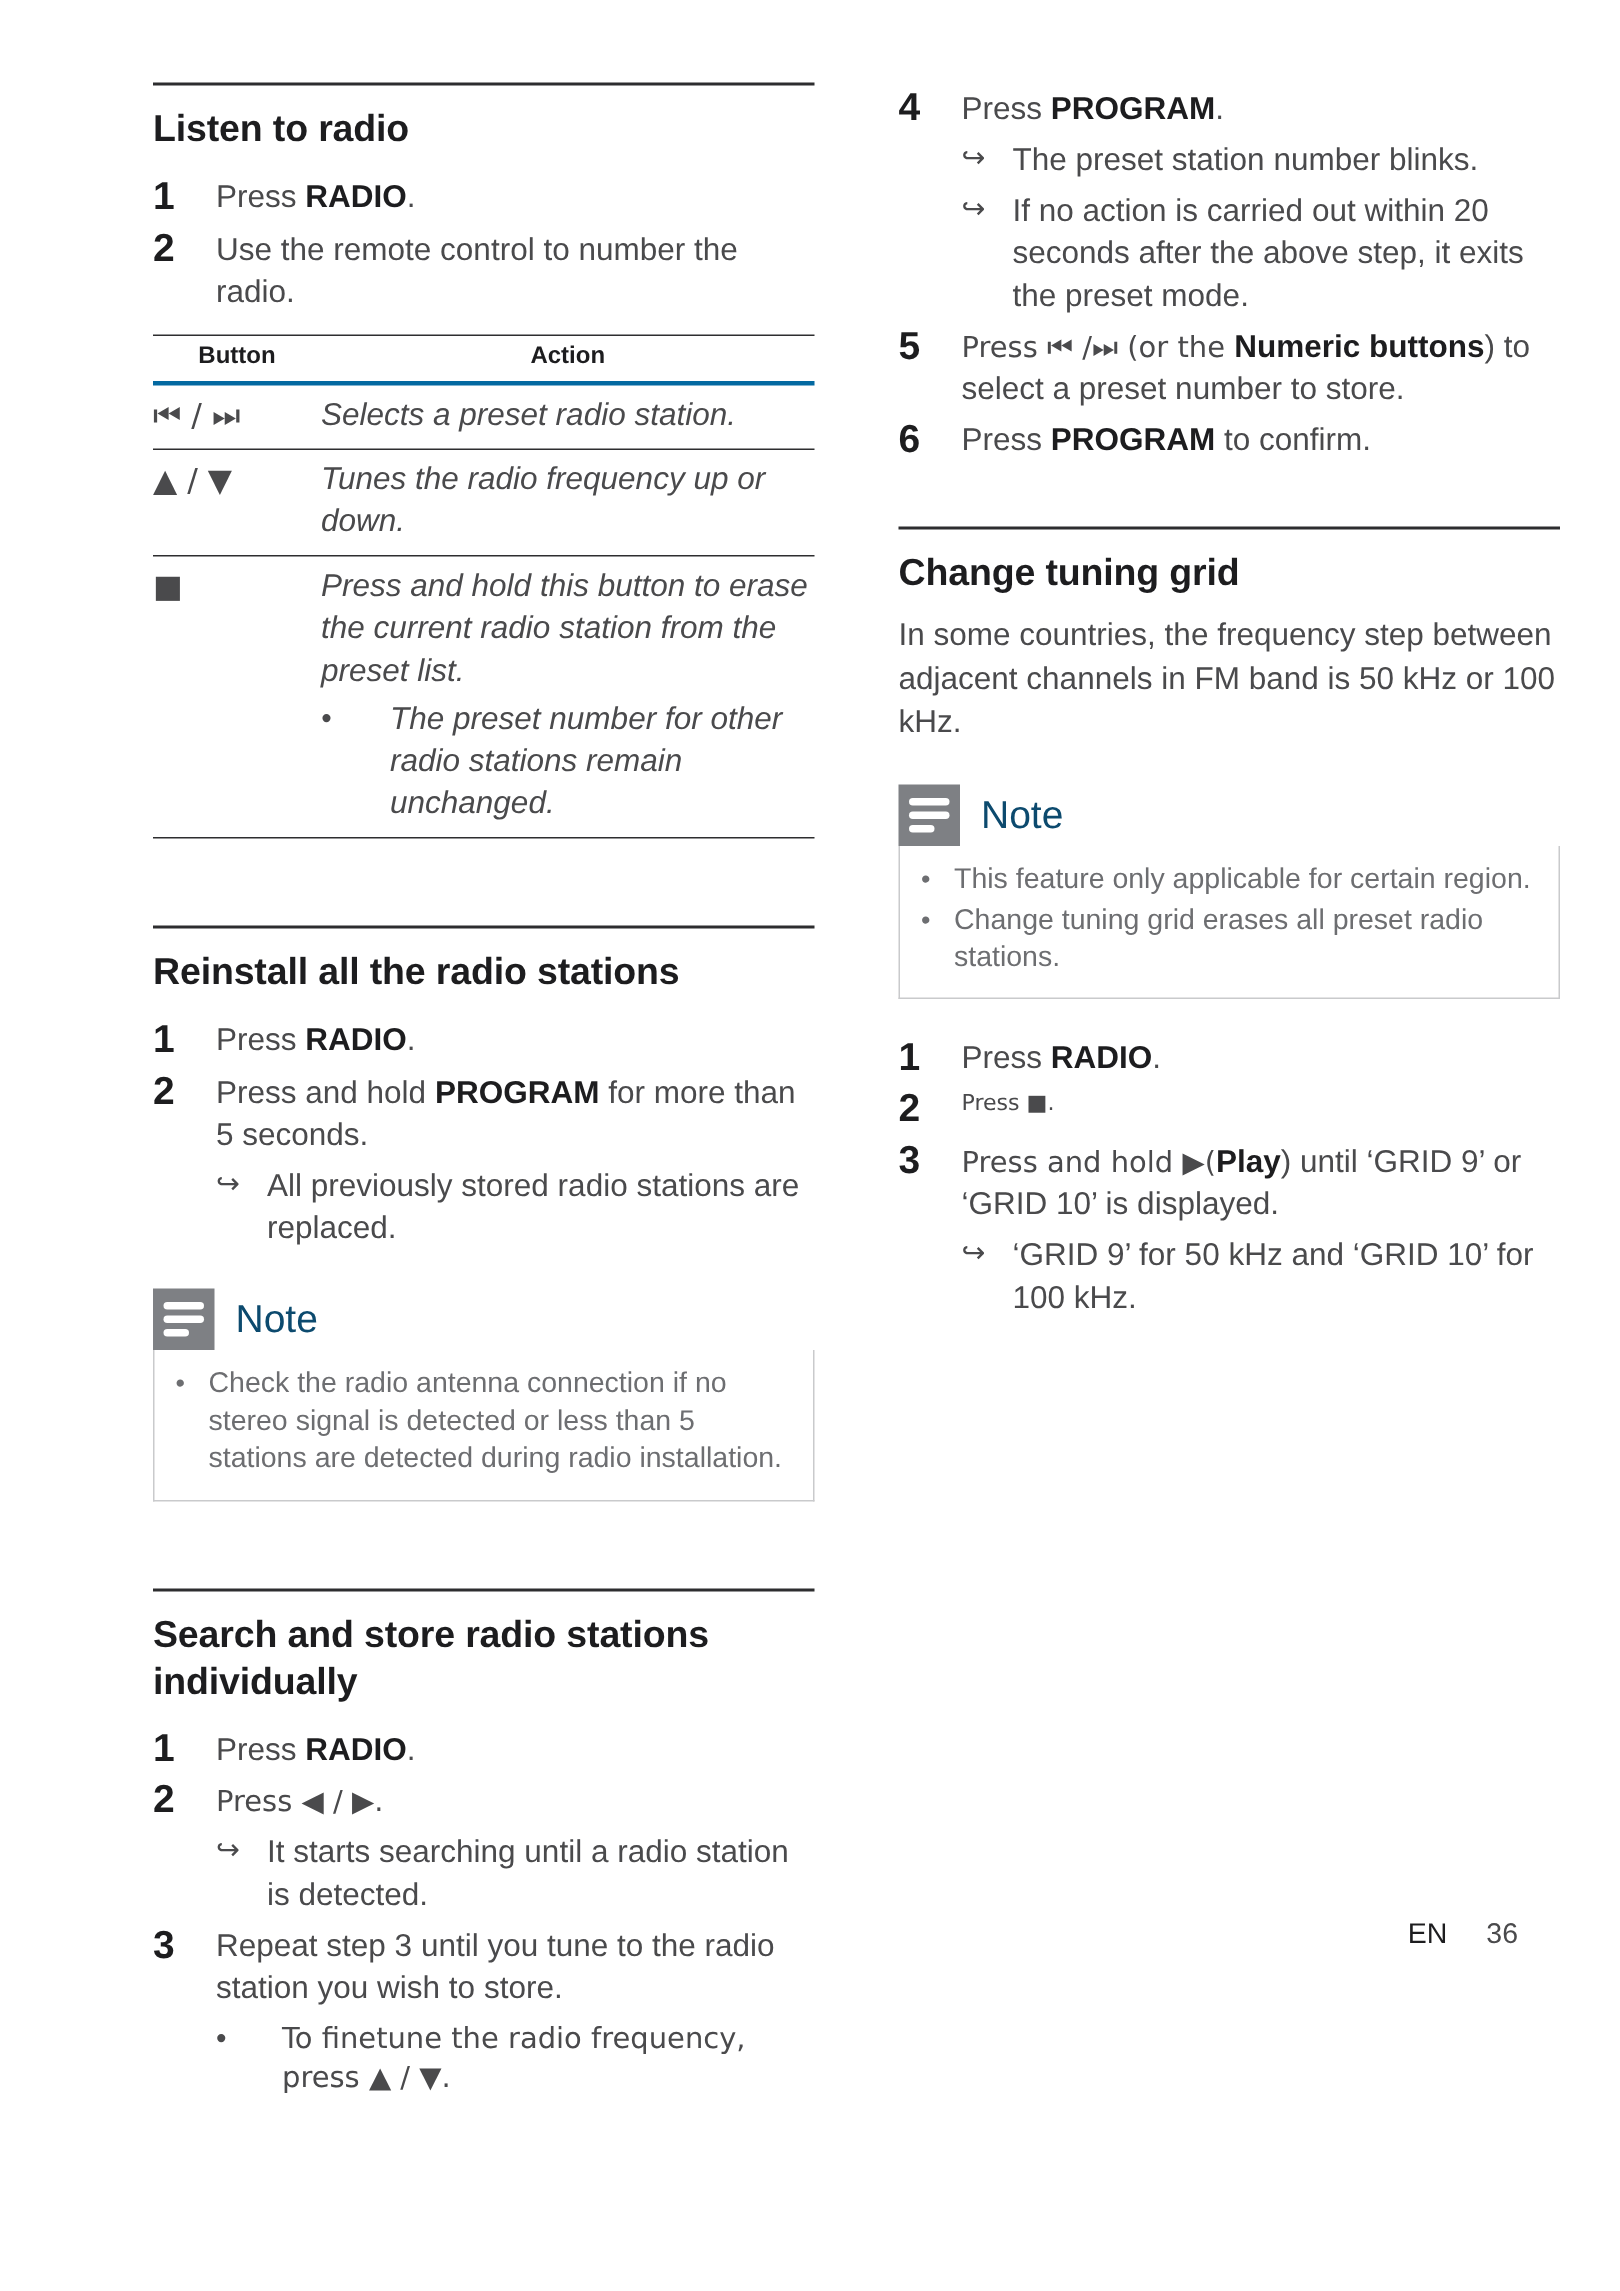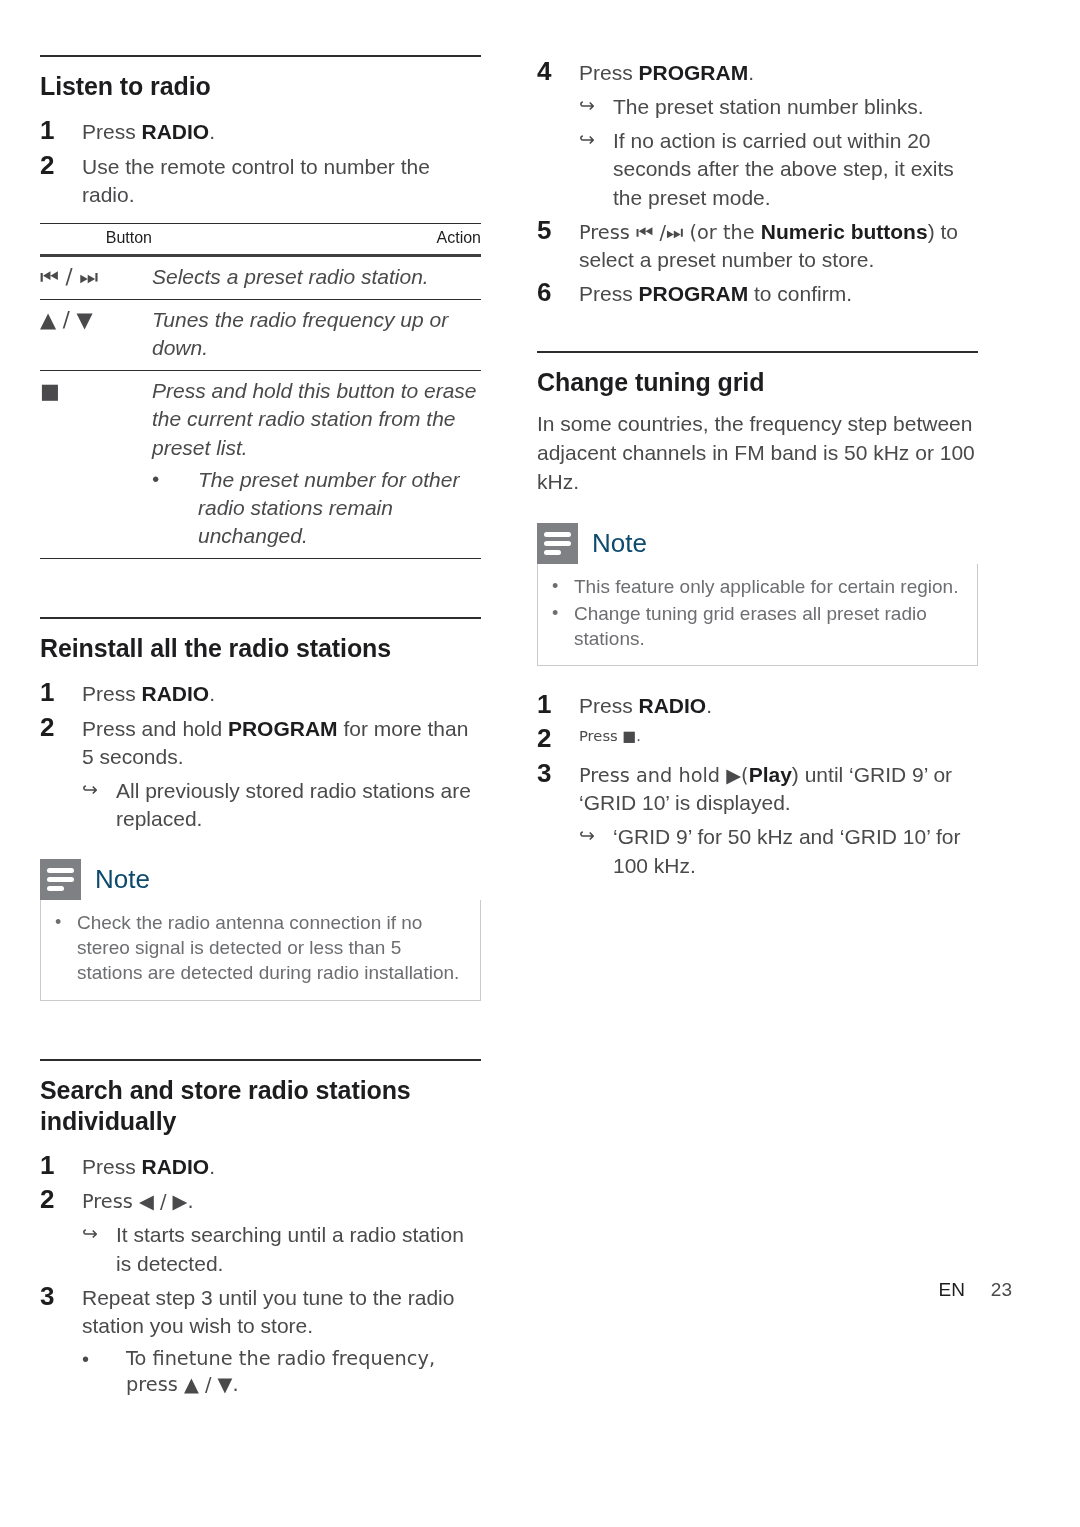--- a/index.html
+++ b/index.html
@@ -14,21 +14,21 @@
     color: #3b3b3d;
     position: relative;
     overflow: hidden;
   }
 
   .page {
     position: relative;
     width: 1080px;
     height: 1329px;
     box-sizing: border-box;
-    padding: 55px 68px 0 40px;
+    padding: 55px 68px 0 102px;
   }
 
   .columns {
     display: flex;
     gap: 56px;
     align-items: flex-start;
   }
   .col {
     width: 441px;
     flex: 0 0 441px;
@@ -125,27 +125,27 @@
     margin: 0 0 18px 0;
   }
 
   
   table.btable {
     width: 100%;
     border-collapse: collapse;
     margin: 14px 0 0 0;
   }
   table.btable thead th {
-    text-align: right;
+    text-align: center;
     font-size: 16px;
-    font-weight: normal;
+    font-weight: bold;
     color: #1d1d1f;
     padding: 5px 0 7px 0;
     border-top: 1.5px solid #2d2d2f;
-    border-bottom: 3px solid #404040;
+    border-bottom: 3px solid #0369a1;
   }
   table.btable tbody td {
     font-size: 21px;
     line-height: 1.34;
     color: #4a4a4c;
     padding: 6px 0 8px 0;
     border-bottom: 1.5px solid #2d2d2f;
     vertical-align: top;
   }
   table.btable tbody tr:last-child td {
@@ -462,15 +462,15 @@
               </div>
             </div>
           </li>
         </ol>
       </div>
     </div>
   </div>
 
   <div class="footer">
     <span class="lang">EN</span>
-    <span class="pno">23</span>
+    <span class="pno">36</span>
   </div>
 </div>
 
 </body></html>

